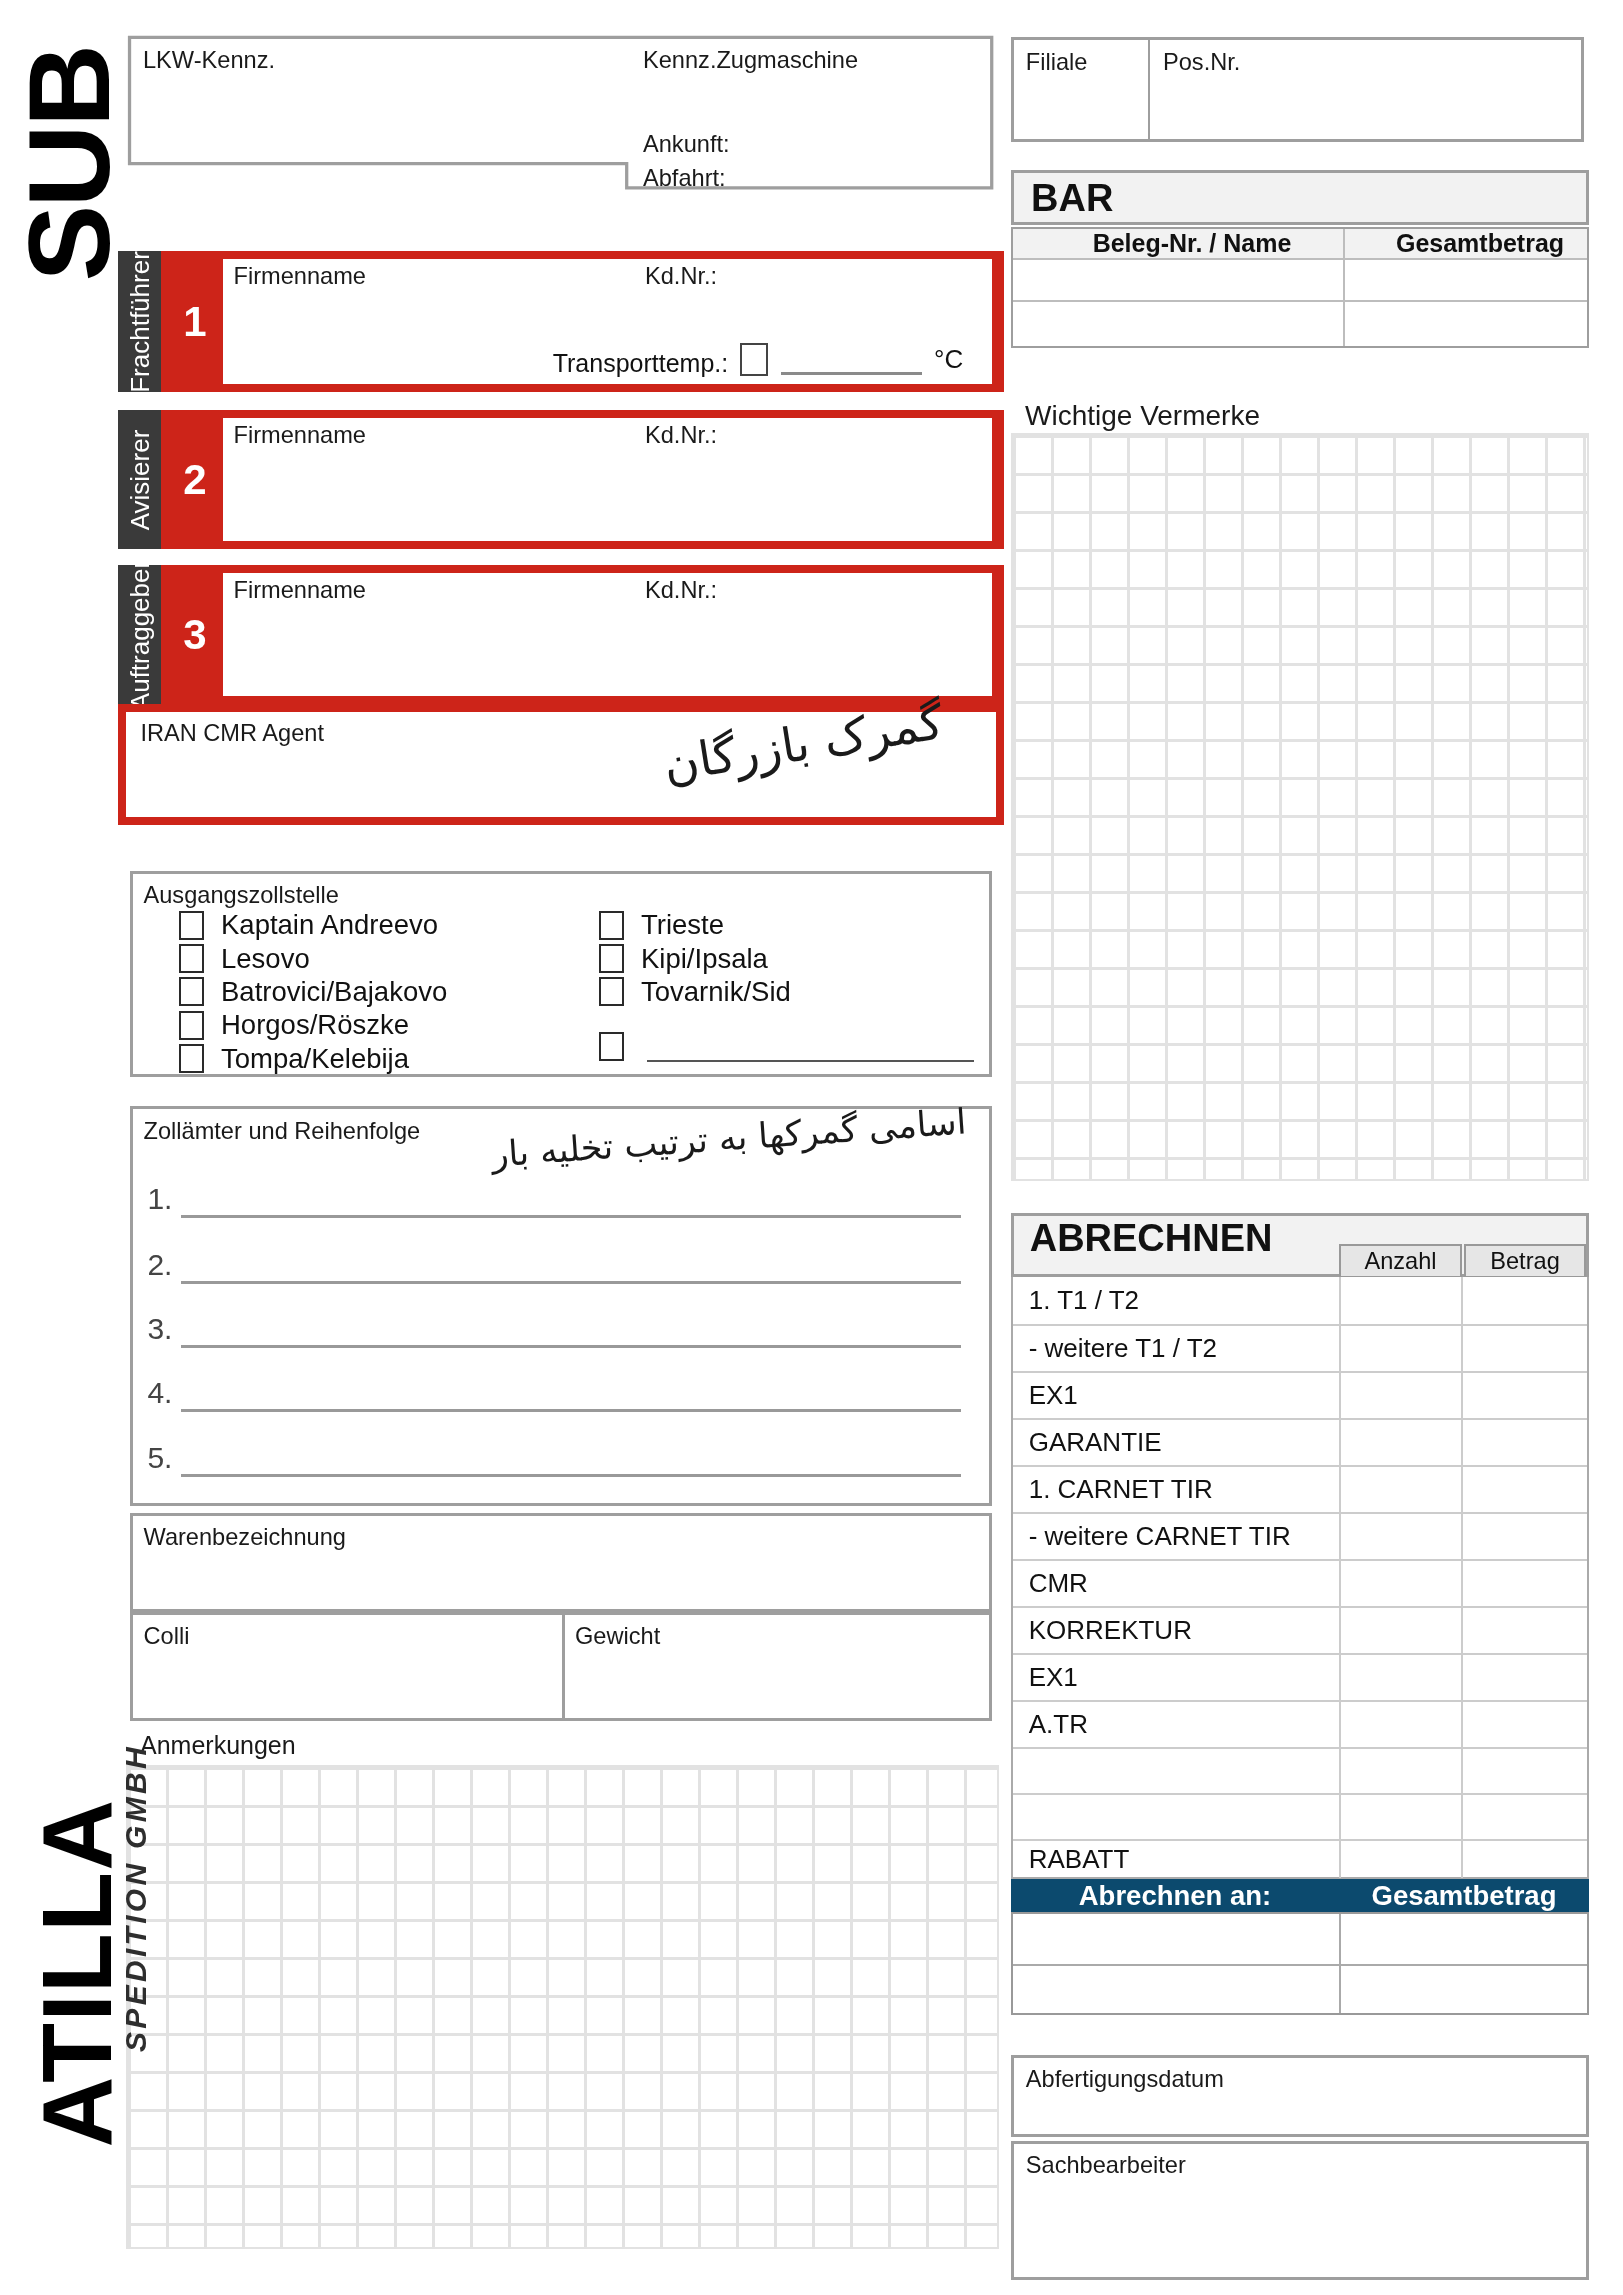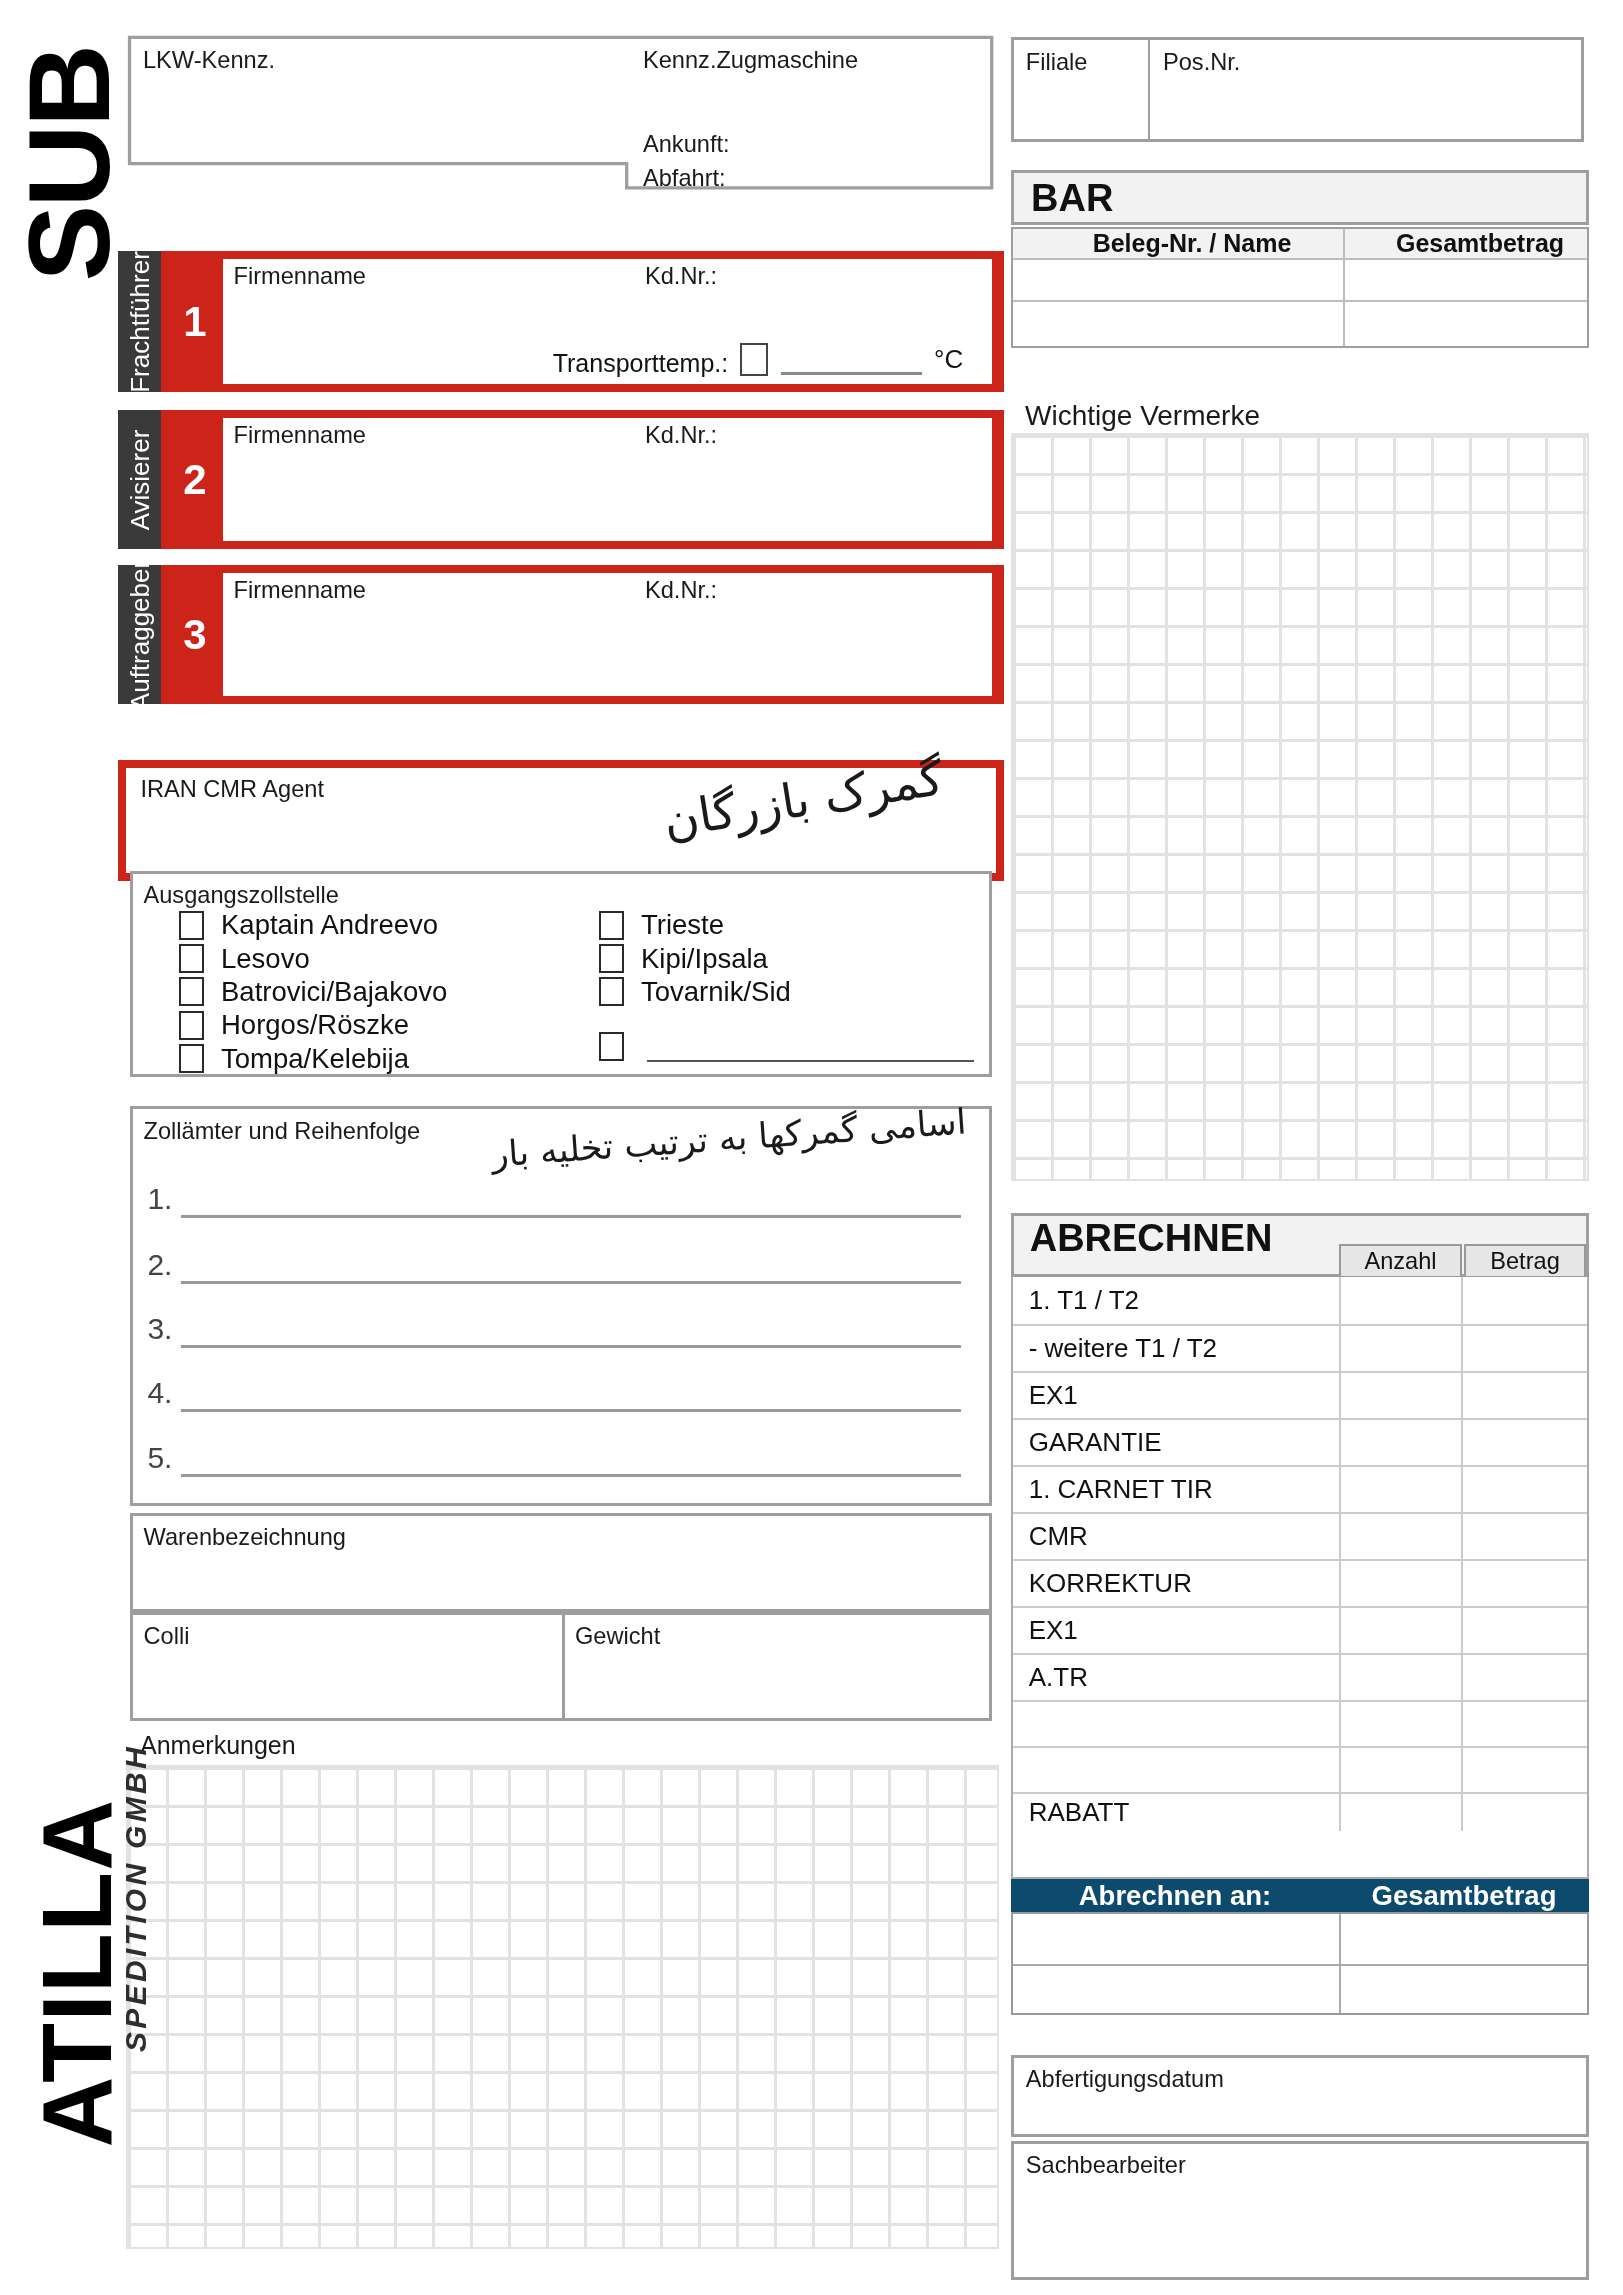--- a/index.html
+++ b/index.html
@@ -29,21 +29,21 @@
   .party .inner .kdnr  { position:absolute; left:422px; top:3.9px; }
 
   
   .ttemp-label { position:absolute; right:264px; bottom:6.5px; font-size:25px; }
   .ttemp-box { position:absolute; left:517px; bottom:7.9px; width:27.5px; height:33px;
                border:2.6px solid #444; box-sizing:border-box; background:#fff; }
   .ttemp-line { position:absolute; left:558px; bottom:9.2px; width:141px; border-bottom:3.3px solid #8a8a8a; }
   .ttemp-unit { position:absolute; left:711px; bottom:9.2px; font-size:26px; }
 
   
-  .iran { position:absolute; left:118px; top:760px; width:886px; height:121px;
+  .iran { position:absolute; left:118px; top:704px; width:886px; height:121px;
           border:8.5px solid #cd2419; background:#fff; box-sizing:border-box;padding-left:36px; }
   .iran .lbl { position:absolute; left:14.4px; top:7.9px; }
   .hand { font-family:"DejaVu Sans", sans-serif; color:#1a1a1a; }
   .iran .hand { position:absolute; right:52px; top:2.6px; font-size:48px; transform:rotate(-9deg); }
 
   
   .cb { position:absolute; width:25px; height:29px; border:2.6px solid #2a2a2a; box-sizing:border-box; background:#fff; }
   .cb-label { position:absolute; font-size:27.5px; color:#111; white-space:nowrap; }
   .blank-line { position:absolute; border-bottom:2.6px solid #555; }
 
@@ -274,20 +274,25 @@
         <div class="c1">GARANTIE</div>
         <div class="c2"></div>
         <div class="c3"></div>
       </div>
     <div class="ar-row h72">
         <div class="c1">1. CARNET TIR</div>
         <div class="c2"></div>
         <div class="c3"></div>
       </div>
     <div class="ar-row h72">
+        <div class="c1">- weitere CARNET TIR</div>
+        <div class="c2"></div>
+        <div class="c3"></div>
+      </div>
+    <div class="ar-row h72">
         <div class="c1">CMR</div>
         <div class="c2"></div>
         <div class="c3"></div>
       </div>
     <div class="ar-row h72">
         <div class="c1">KORREKTUR</div>
         <div class="c2"></div>
         <div class="c3"></div>
       </div>
     <div class="ar-row h72">

